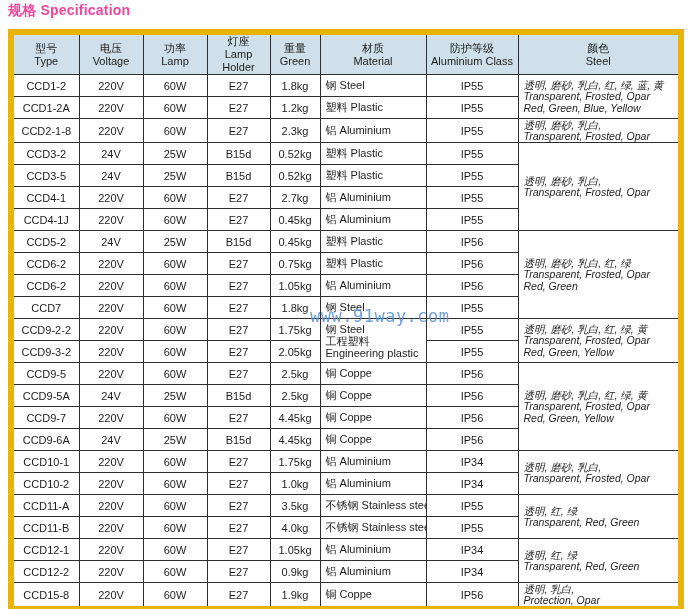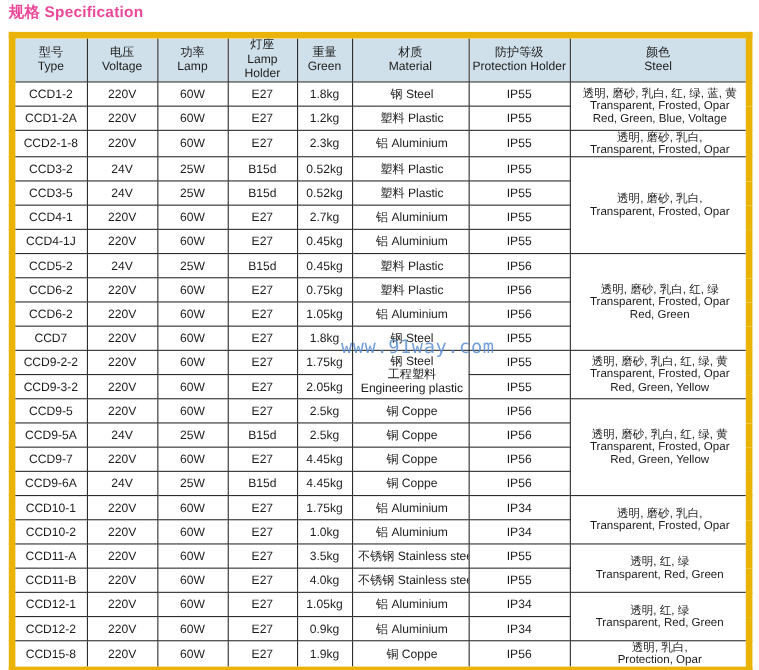--- a/index.html
+++ b/index.html
@@ -47,33 +47,34 @@
     line-height: 13px;
     text-align: center;
   }
   .spec tbody td {
     height: 21px;
     text-align: center;
     white-space: nowrap;
     background: #ffffff;
   }
   .spec tbody td.left {
-    text-align: center;
+    text-align: left;
     padding-left: 5px;
   }
   .spec tbody td.multiline {
     line-height: 12px;
     white-space: normal;
   }
   .spec tbody td.multiline div { white-space: nowrap; }
   .spec tbody td.color-cell {
     font-size: 10.5px;
     line-height: 10.5px;
     white-space: normal;
     vertical-align: middle;
+    font-style: italic;
   }
   .spec tbody td.color-cell div {
     white-space: nowrap;
     padding: 0.5px 0;
   }
   .watermark {
     position: absolute;
     left: 310px;
     top: 306px;
     font-family: "DejaVu Sans Mono", monospace;
@@ -121,41 +122,41 @@
         <th>
           <div>重量</div>
           <div>Green</div>
         </th>
         <th>
           <div>材质</div>
           <div>Material</div>
         </th>
         <th>
           <div>防护等级</div>
-          <div>Protection Holder</div>
+          <div>Aluminium Class</div>
         </th>
         <th>
           <div>颜色</div>
           <div>Steel</div>
         </th>
       </tr>
   </thead>
   <tbody>
       <tr>
         <td>CCD1-2</td>
         <td>220V</td>
         <td>60W</td>
         <td>E27</td>
         <td>1.8kg</td>
         <td class="left">钢 Steel</td>
         <td>IP55</td>
         <td class="left color-cell" rowspan="2">
           <div>透明, 磨砂, 乳白, 红, 绿, 蓝, 黄</div>
           <div>Transparent, Frosted, Opar</div>
-          <div>Red, Green, Blue, Voltage</div>
+          <div>Red, Green, Blue, Yellow</div>
         </td>
       </tr>
       <tr>
         <td>CCD1-2A</td>
         <td>220V</td>
         <td>60W</td>
         <td>E27</td>
         <td>1.2kg</td>
         <td class="left">塑料 Plastic</td>
         <td>IP55</td>

